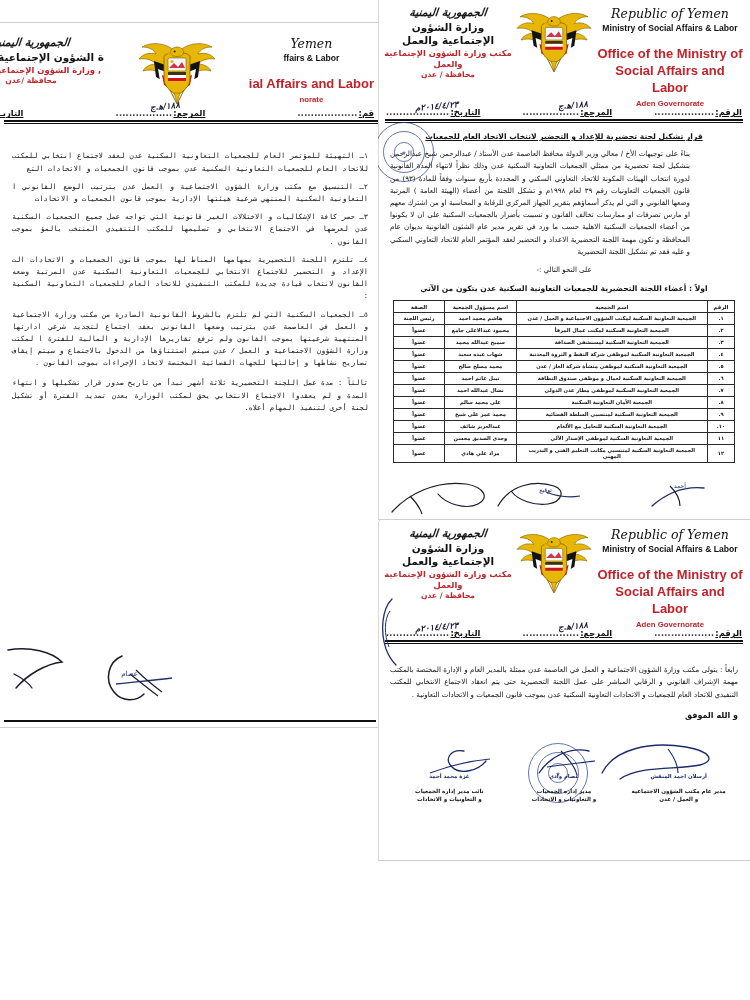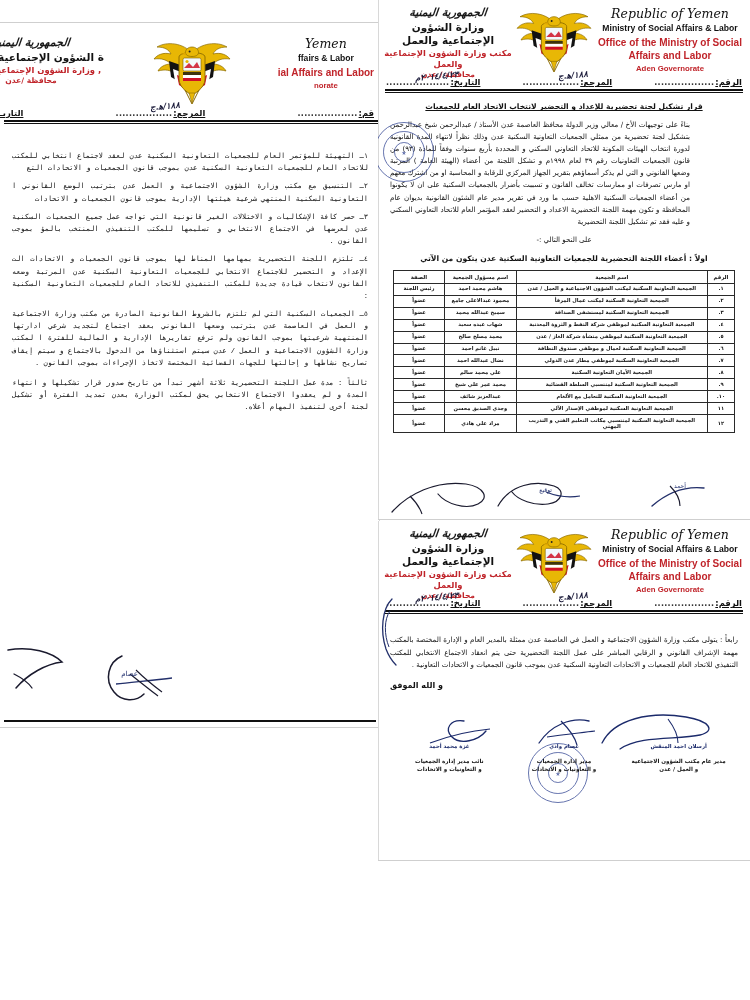--- a/index.html
+++ b/index.html
@@ -33,21 +33,21 @@
   .lh-ar .l2{font-size:8.4px;font-weight:700;color:#c0242a;display:block;margin-top:1px;}
   .lh-ar .l3{font-size:7.6px;font-weight:700;color:#c0242a;display:block;margin-top:1px;}
 
   .lh-en{text-align:center;line-height:1.3;flex:0 0 auto;direction:ltr;}
   .lh-en .e1{
     font-family:"DejaVu Serif", serif;font-style:italic;font-size:12.5px;
     color:#111;display:block;font-weight:400;
   }
   .lh-en .e2{font-size:8.6px;font-weight:700;color:#111;display:block;margin-top:1px;
     font-family:"Liberation Sans",sans-serif;}
-  .lh-en .e3{font-size:10px;font-weight:700;color:#c0242a;display:block;margin-top:2px;
+  .lh-en .e3{font-size:13px;font-weight:700;color:#c0242a;display:block;margin-top:12px;
     font-family:"Liberation Sans",sans-serif;}
   .lh-en .e4{font-size:7.8px;font-weight:700;color:#c0242a;display:block;margin-top:2px;
     font-family:"Liberation Sans",sans-serif;}
 
   
   .emblem{flex:0 0 auto;margin-top:1px;}
 
   
   .refline{
     display:flex;flex-direction:row;justify-content:space-between;align-items:flex-end;
@@ -69,21 +69,21 @@
     padding:0 12px;color:#131313;font-family:"DejaVu Sans",sans-serif;
   }
   .title-ul{
     text-align:center;font-weight:700;font-size:7.6px;text-decoration:underline;
     margin:7px 0 5px 0;direction:rtl;
   }
   .para{margin:0 0 6px 0;}
   .para.center{text-align:center;}
   .sec-head{font-weight:700;font-size:7.6px;text-align:center;margin:6px 0 5px 0;direction:rtl;}
   .item{margin:0 0 6px 0;text-align:justify;font-family:Liberation Mono, monospace;}
-  .closing{text-align:left;font-weight:700;font-size:8px;margin:8px 0 0 0;direction:rtl;}
+  .closing{text-align:right;font-weight:700;font-size:8px;margin:8px 0 0 0;direction:rtl;}
 
   
   table.members{
     direction:rtl;border-collapse:collapse;margin:4px auto 0 auto;
     width:92%;font-size:5.2px;table-layout:fixed;
   }
   table.members th, table.members td{
     border:1px solid #2a2a2a;padding:2.5px 2px;text-align:center;
     font-weight:700;color:#141414;line-height:1.15;
   }

